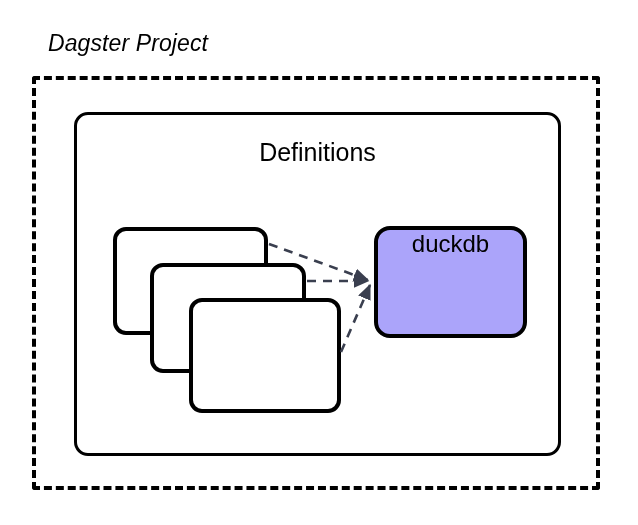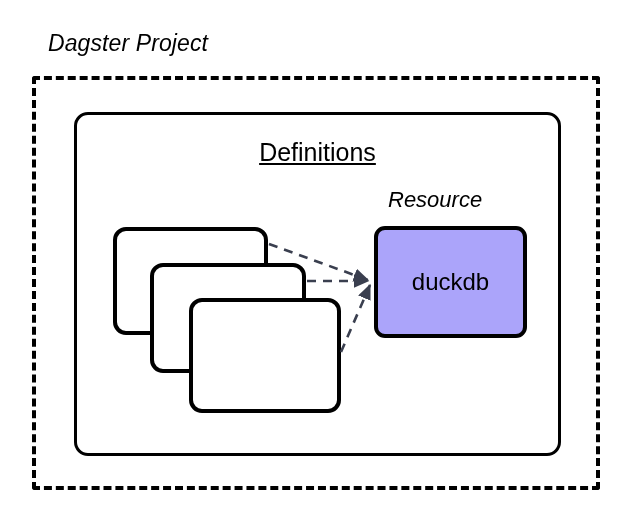--- a/index.html
+++ b/index.html
@@ -66,21 +66,20 @@
     position: absolute;
     left: 74px;
     top: 138px;
     width: 487px;
     text-align: center;
     font-size: 25px;
     font-style: normal;
     font-weight: 400;
     white-space: nowrap;
     color: #000000;
-    text-decoration: underline;
   }
 
   
   .assets-label {
     position: absolute;
     left: 123px;
     top: 187px;
     font-size: 22px;
     font-style: italic;
     font-weight: 400;
@@ -132,24 +131,23 @@
   
   .resource-box {
     position: absolute;
     left: 374px;
     top: 226px;
     width: 153px;
     height: 112px;
     box-sizing: border-box;
     background: #ABA4FA;
     border: 4px solid #000000;
-    border-radius: 11px;
+    border-radius: 16px;
     z-index: 6;
     display: flex;
-    align-items: center;
     justify-content: center;
   }
   .resource-box-label {
     font-size: 24px;
     font-style: normal;
     font-weight: 400;
     color: #000000;
     white-space: nowrap;
   }
 
@@ -171,21 +169,20 @@
 
   <div class="project-label">Dagster Project</div>
 
   <div class="project-boundary"></div>
 
   <div class="definitions-box"></div>
 
   <div class="definitions-label">Definitions</div>
 
 
-  <div class="resource-label">Resource</div>
 
   <div class="asset-card asset-card-1"></div>
   <div class="asset-card asset-card-2"></div>
   <div class="asset-card asset-card-3"></div>
 
   <div class="resource-box">
     <span class="resource-box-label">duckdb</span>
   </div>
 
   <svg class="connectors" viewBox="0 0 638 525" width="638" height="525" xmlns="http://www.w3.org/2000/svg">

